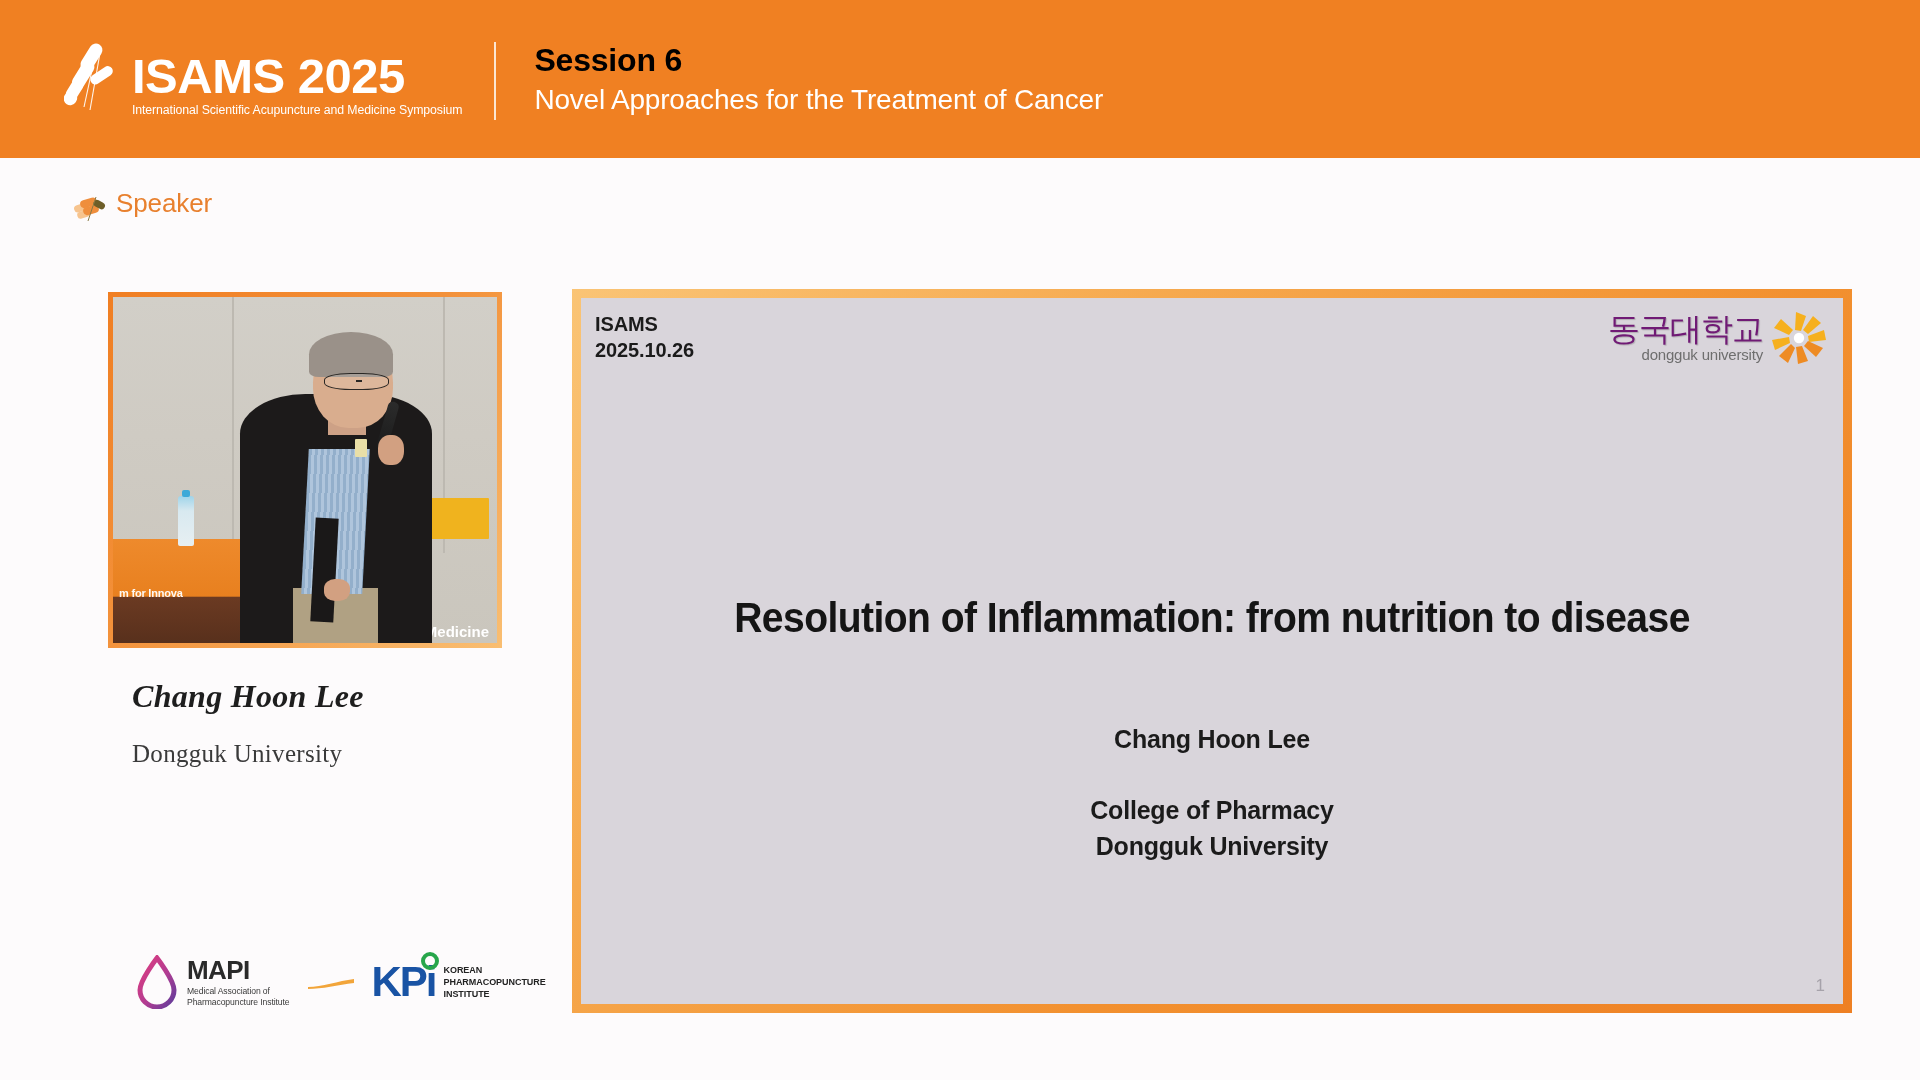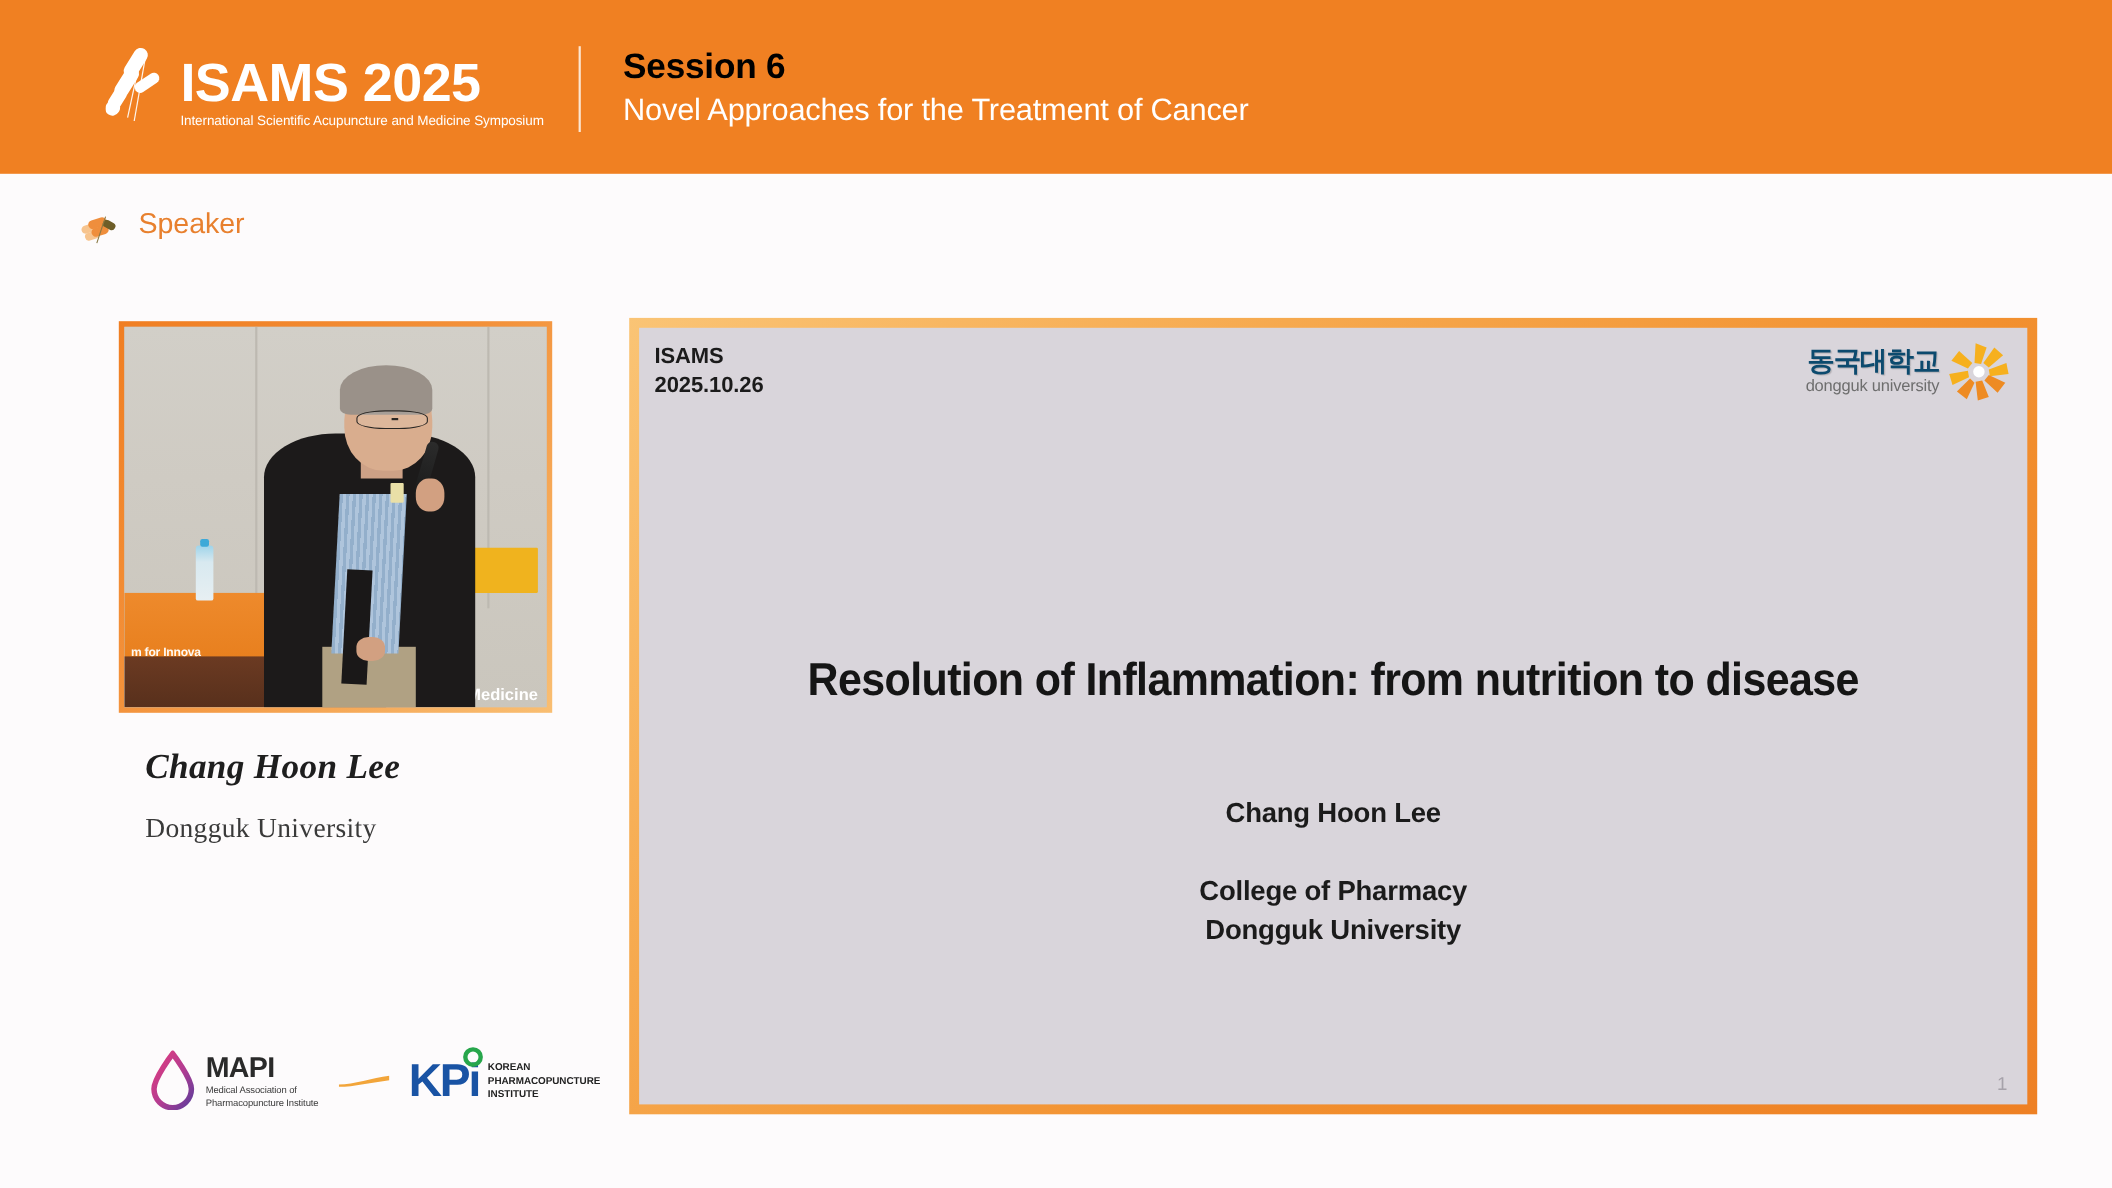--- a/index.html
+++ b/index.html
@@ -8,21 +8,21 @@
     background: #FDFBFC;
     font-family: "Liberation Sans", sans-serif;
     overflow: hidden;
   }
   .page { position: relative; width: 1920px; height: 1080px; background: #FDFBFC; }
 
   
   .header {
     position: absolute; left: 0; top: 0; width: 1920px; height: 158px;
     background: #F08022;
-    display: flex; align-items: center; padding-left: 32px;
+    display: flex; align-items: center;
   }
   .brand { display: flex; align-items: flex-end; margin-left: 64px; }
   .brand-mark { width: 58px; height: 70px; margin-right: 10px; margin-bottom: 6px; position: relative; }
   .brand-text { display: flex; flex-direction: column; justify-content: flex-end; }
   .brand-title {
     font-size: 49px; font-weight: 700; color: #FFFFFF;
     letter-spacing: -0.5px; line-height: 0.98;
     font-family: "Liberation Sans Narrow","Liberation Sans", sans-serif;
   }
   .brand-sub {
@@ -40,21 +40,21 @@
     letter-spacing: -0.2px;
   }
   .session-desc {
     font-size: 28px; font-weight: 400; color: #FFFFFF; line-height: 1.32;
     letter-spacing: -0.2px;
   }
 
   
   .label-row { position: absolute; top: 186px; left: 0; width: 1920px; height: 80px; }
   .lbl {
-    position: absolute; display: flex; align-items: flex-end; gap: 20px;
+    position: absolute; display: flex; align-items: flex-end; gap: 10px;
   }
   .lbl-speaker { left: 72px; top: 0; }
   .lbl-topic  { left: 484px; top: 0; }
   .lbl-text {
     font-size: 26px; color: #E8802E; font-weight: 400; line-height: 1.38;
     letter-spacing: -0.1px; white-space: pre-line;
   }
   .bee { width: 34px; height: 30px; flex: 0 0 34px; margin-top: 6px; }
 
   
@@ -149,21 +149,21 @@
   }
   .slide {
     position: relative; width: 100%; height: 100%; background: #D9D5DB; overflow: hidden;
   }
   .slide-meta {
     position: absolute; left: 14px; top: 14px; font-size: 20px; font-weight: 700;
     color: #1B1B1B; line-height: 1.28; white-space: pre-line; letter-spacing: -0.1px;
   }
   .dgu-logo { position: absolute; right: 12px; top: 10px; display: flex; align-items: center; gap: 4px; }
   .dgu-txt { display: flex; flex-direction: column; align-items: flex-end; }
-  .dgu-ko { font-size: 25px; font-weight: 700; color: #0c4a6e; letter-spacing: -1px; line-height: 1;
+  .dgu-ko { font-size: 32px; font-weight: 400; color: #701a75; letter-spacing: -1px; line-height: 1;
             text-shadow: 1px 1px 1px rgba(0,0,0,.18); }
   .dgu-en { font-size: 15px; color: #6E6E6E; letter-spacing: -0.2px; line-height: 1.1; margin-top: 2px; }
   .dgu-mark { width: 64px; height: 60px; }
 
   .slide-title {
     position: absolute; left: 0; right: 0; top: 296px; text-align: center;
     font-size: 42px; font-weight: 700; color: #151515; letter-spacing: -0.6px;
     font-family: "Liberation Sans Narrow","Liberation Sans", sans-serif;
     transform: scaleX(0.93); transform-origin: center;
   }

